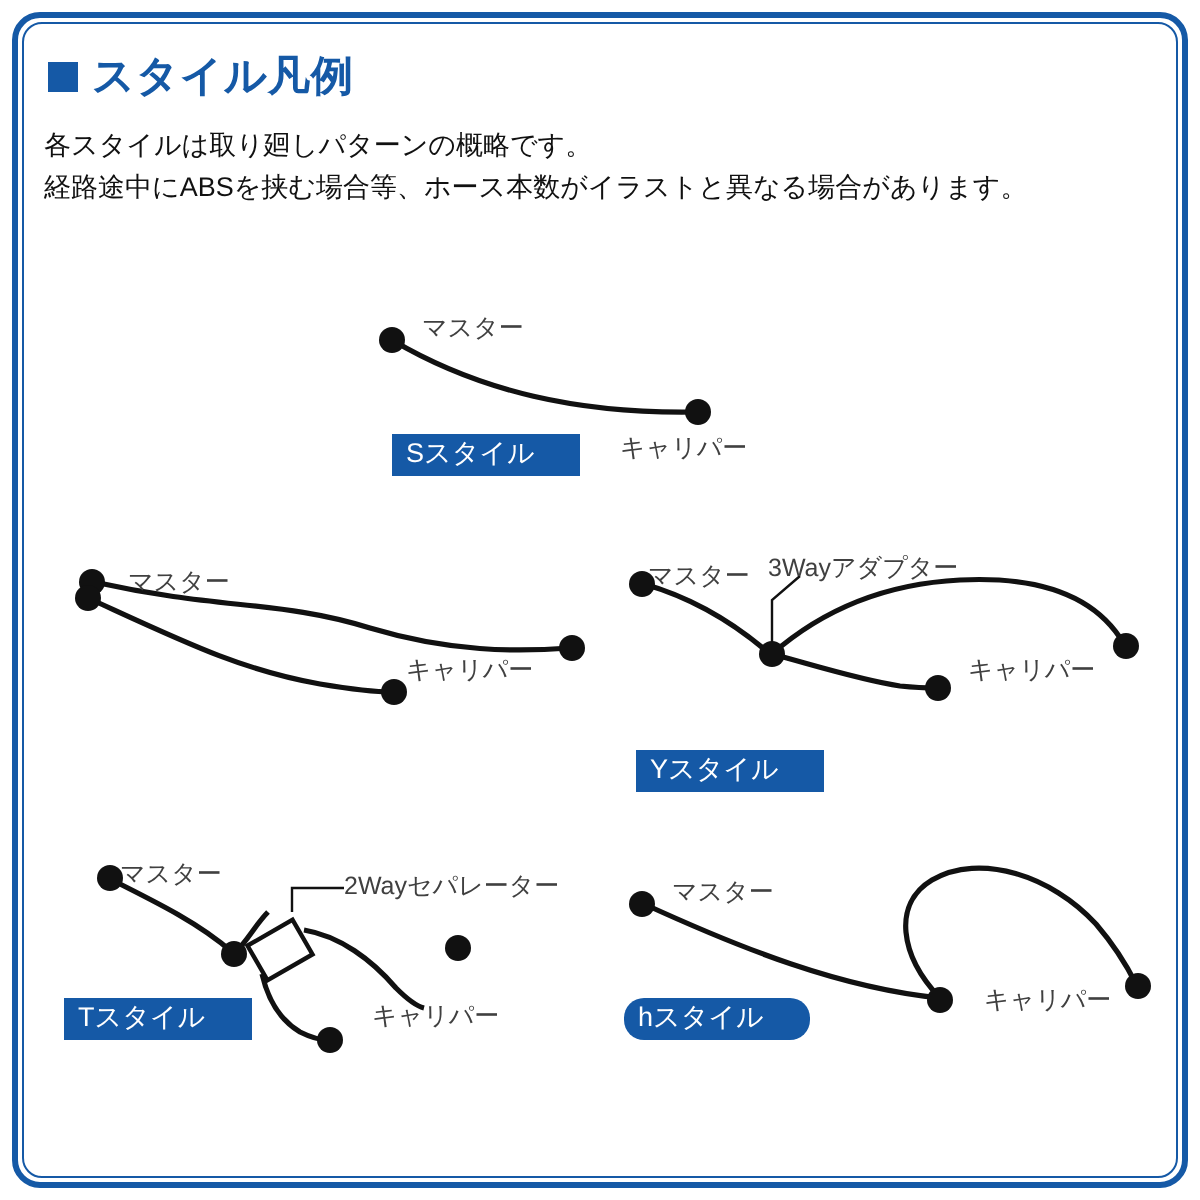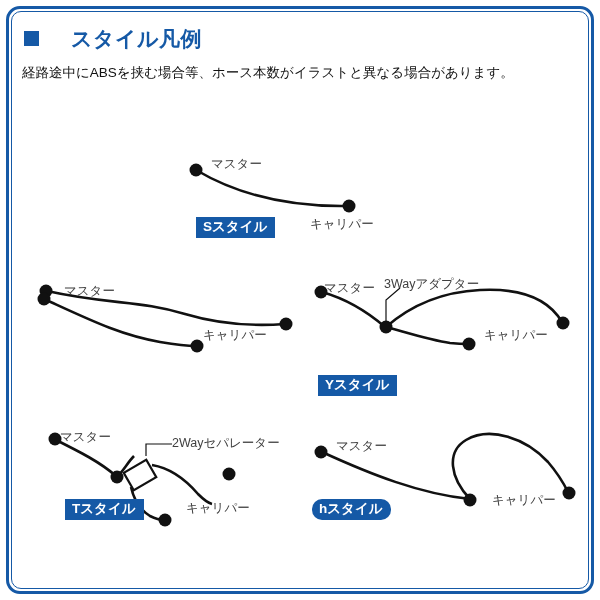--- a/index.html
+++ b/index.html
@@ -54,21 +54,20 @@
     width: 15px;
     height: 15px;
     background: #1559a6;
   }
   #header-title {
     color: #1559a6;
     font-size: 21px;
     font-weight: bold;
     letter-spacing: 0.5px;
     line-height: 1;
-    margin-left: 25px;
   }
   #notes {
     position: absolute;
     left: 22px;
     top: 63px;
     color: #111111;
     font-size: 13.5px;
     line-height: 1.55;
     white-space: nowrap;
   }
@@ -82,40 +81,41 @@
     font-size: 12.5px;
     color: #404040;
     white-space: nowrap;
     line-height: 1;
   }
   .style-tag {
     position: absolute;
     background: #1559a6;
     color: #ffffff;
     font-size: 13.5px;
-    font-weight: bold;
-    padding: 3px 8px 4px 7px;
+    font-weight: normal;
+    padding: 3px 23px 4px 7px;
     line-height: 1;
     white-space: nowrap;
   }
 </style>
 </head>
 <body>
 
 <div id="page">
 
   <div id="frame-outer"></div>
   <div id="frame-inner"></div>
 
   <div id="header">
     <div id="header-bullet"></div>
     <div id="header-title">スタイル凡例</div>
   </div>
 
   <div id="notes">
+    <div>各スタイルは取り廻しパターンの概略です。</div>
     <div>経路途中にABSを挟む場合等、ホース本数がイラストと異なる場合があります。</div>
   </div>
 
   <svg id="diagram" width="600" height="600" viewBox="0 0 600 600">
 
     <g>
       <path d="M196,170 C240,196 290,207 348,206" fill="none" stroke="#111111" stroke-width="2.6"></path>
       <circle cx="196" cy="170" r="6.5" fill="#111111"></circle>
       <circle cx="349" cy="206" r="6.5" fill="#111111"></circle>
     </g>
@@ -170,19 +170,19 @@
   <div class="lbl" style="left:203px; top:329px;">キャリパー</div>
 
   <div class="lbl" style="left:324px; top:282px;">マスター</div>
   <div class="lbl" style="left:384px; top:278px;">3Wayアダプター</div>
   <div class="lbl" style="left:484px; top:329px;">キャリパー</div>
   <div class="style-tag" style="left:318px; top:340px;margin-top:35px;">Yスタイル</div>
 
   <div class="lbl" style="left:60px; top:431px;">マスター</div>
   <div class="lbl" style="left:172px; top:437px;">2Wayセパレーター</div>
   <div class="lbl" style="left:186px; top:502px;">キャリパー</div>
-  <div class="style-tag" style="left:32px; top:499px;margin-left:33px;">Tスタイル</div>
+  <div class="style-tag" style="left:32px; top:499px;">Tスタイル</div>
 
   <div class="lbl" style="left:336px; top:440px;">マスター</div>
   <div class="lbl" style="left:492px; top:494px;">キャリパー</div>
   <div class="style-tag" style="left:312px; top:499px;border-radius:10px;">hスタイル</div>
 
 </div>
 
 </body></html>

